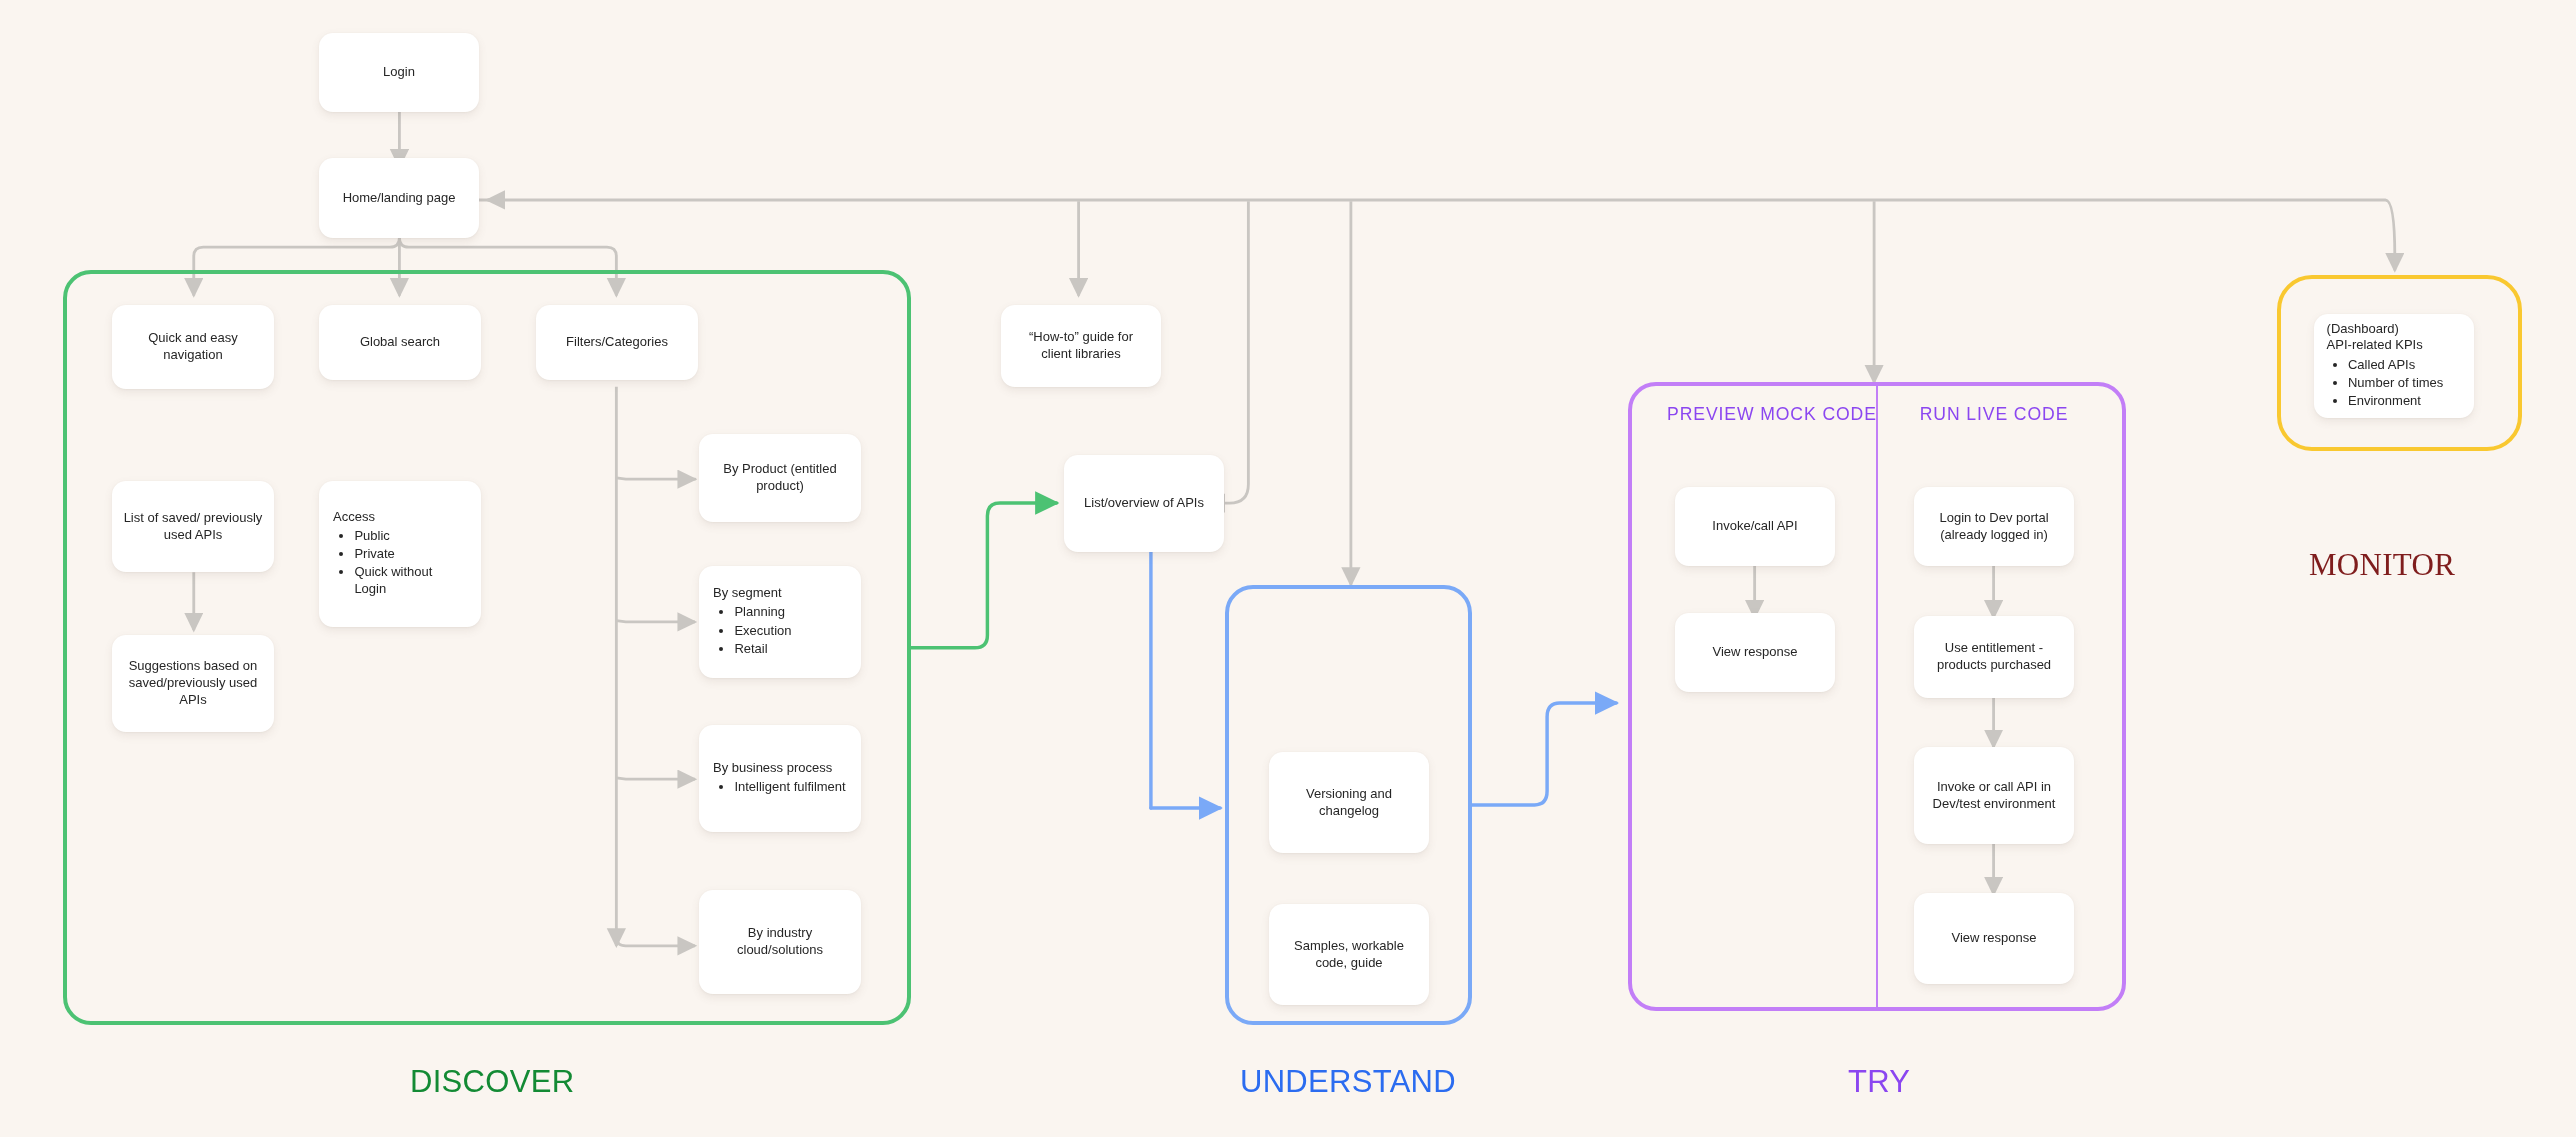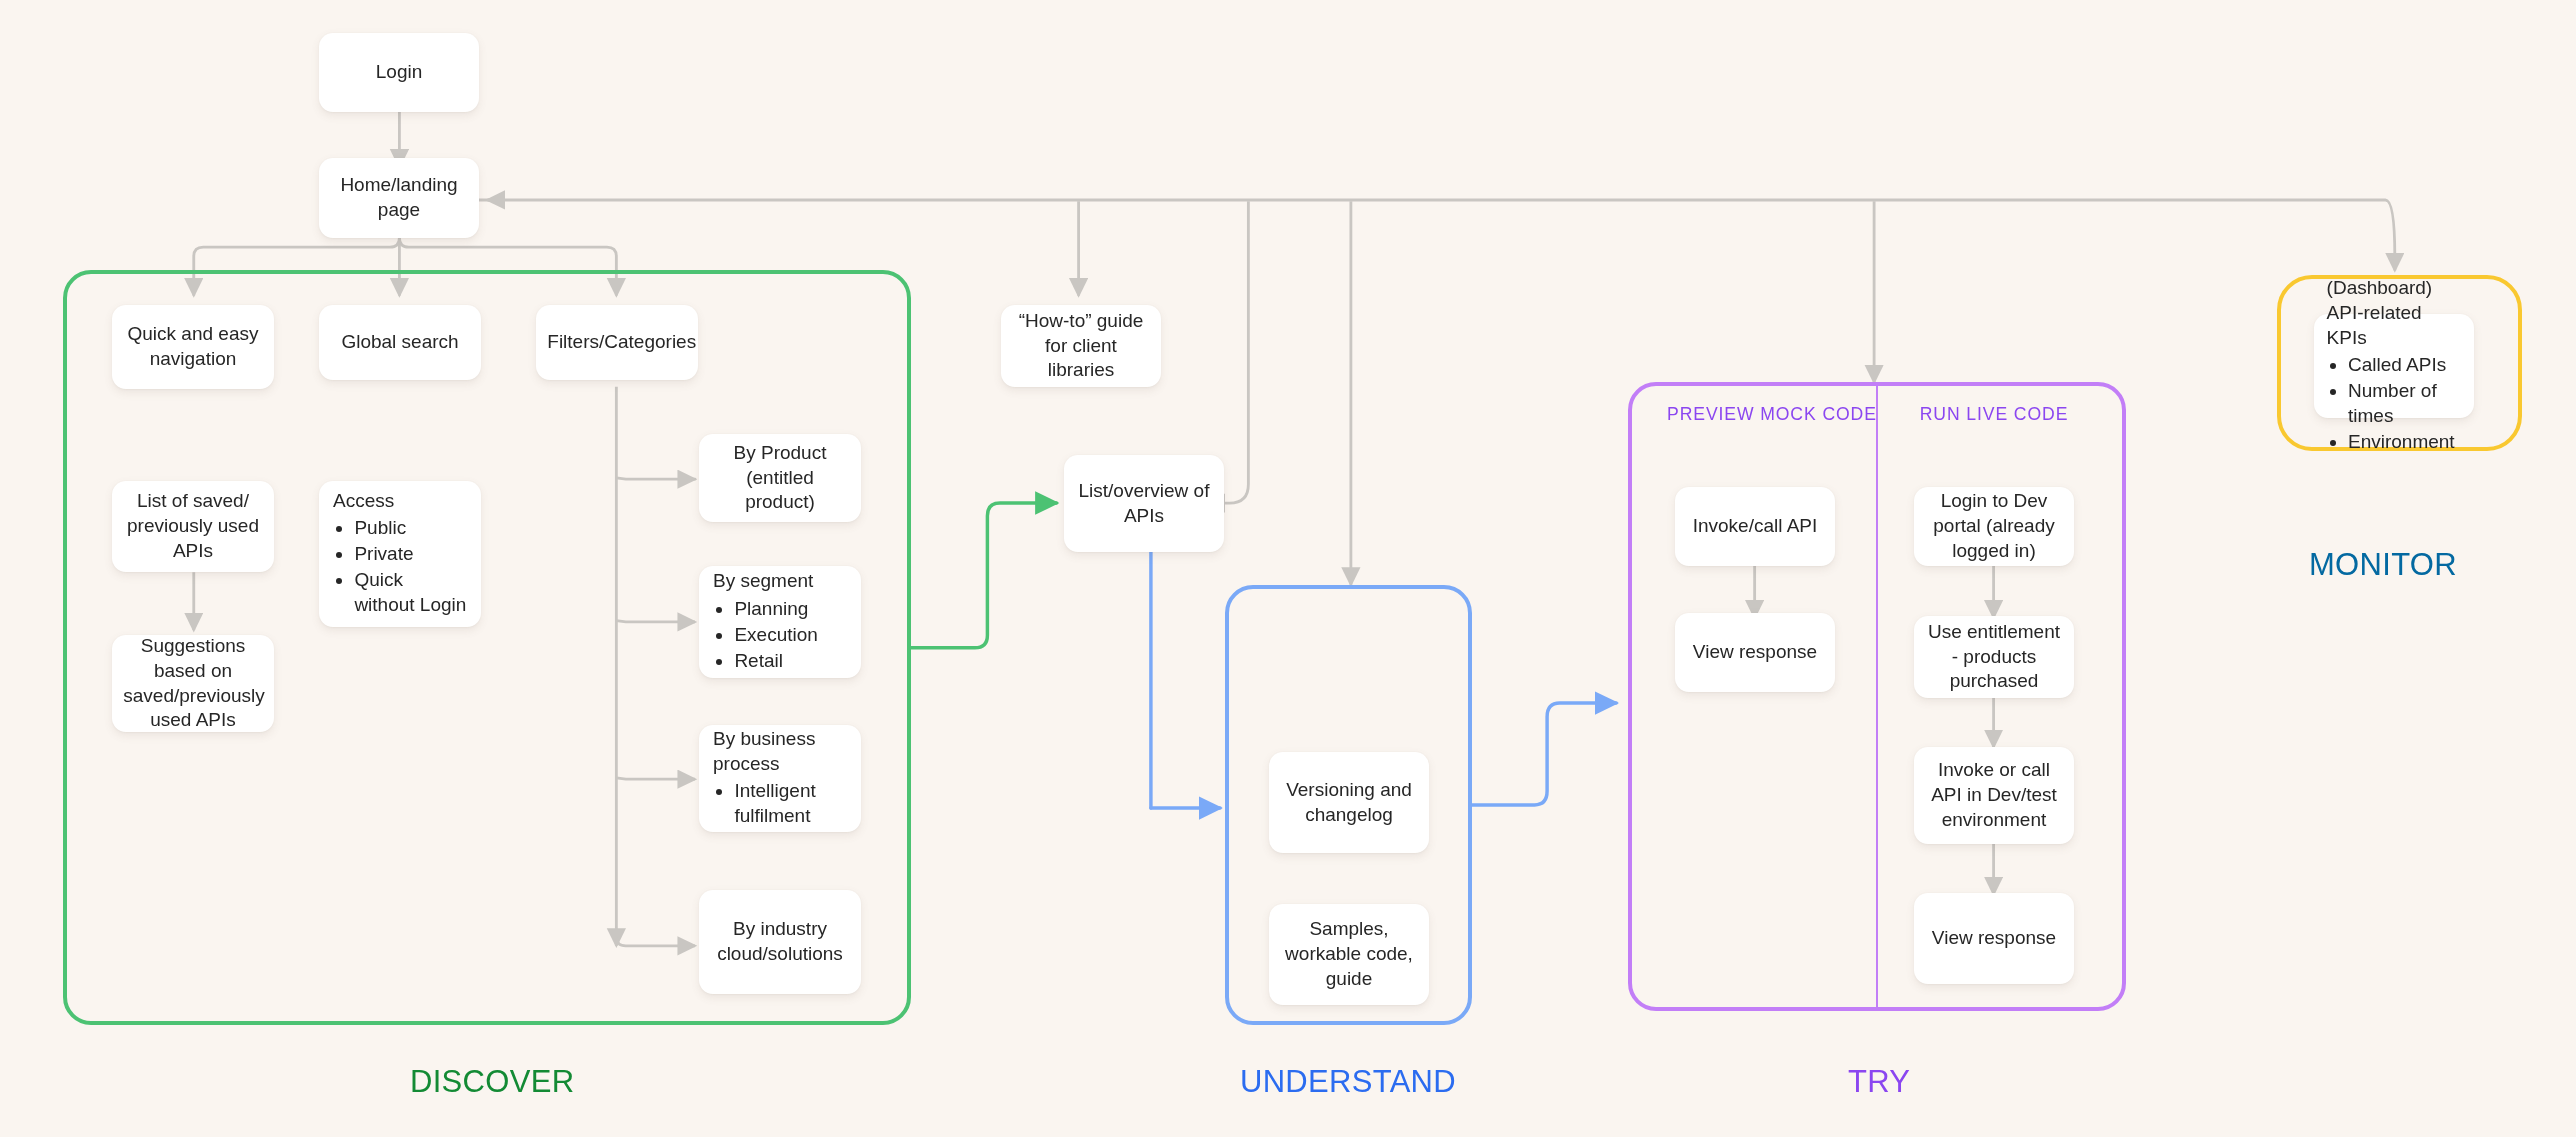--- a/index.html
+++ b/index.html
@@ -15,21 +15,21 @@
   .node{
     position:absolute;
     background:#ffffff;
     border-radius:14px;
     box-shadow:0 3.8px 8.8px rgba(120,100,85,.10), 0 0.6px 1.9px rgba(120,100,85,.06);
     display:flex;align-items:center;justify-content:center;
     box-sizing:border-box;
     padding:8.8px 11.3px;
   }
   .node .txt{
-    font-size:19px;
+    font-size:13px;
     line-height:1.30;
     color:#262626;
     text-align:center;
     width:100%;
   }
   .node.listy{align-items:center;justify-content:center;}
   .node.listy .txt{text-align:left;}
   .node .txt ul{
     margin:2.5px 0 0 0;
     padding-left:21.4px;
@@ -52,21 +52,21 @@
   .phaselabel{
     position:absolute;
     font-size:31px;
     letter-spacing:0.3px;
     font-weight:400;
     white-space:nowrap;
   }
   .phaselabel.green{color:#138a34;}
   .phaselabel.blue{color:#2b6cf0;}
   .phaselabel.purple{color:#8b46f0;}
-  .phaselabel.orange{color:#0369a1;}
+  .phaselabel.orange{color:#7f1d1d;font-family:Liberation Serif, serif;}
   .colhead{
     position:absolute;
     font-size:17.6px;
     color:#8b46f0;
     letter-spacing:0.9px;
     white-space:nowrap;
     text-align:center;
   }
 </style>
 </head>

